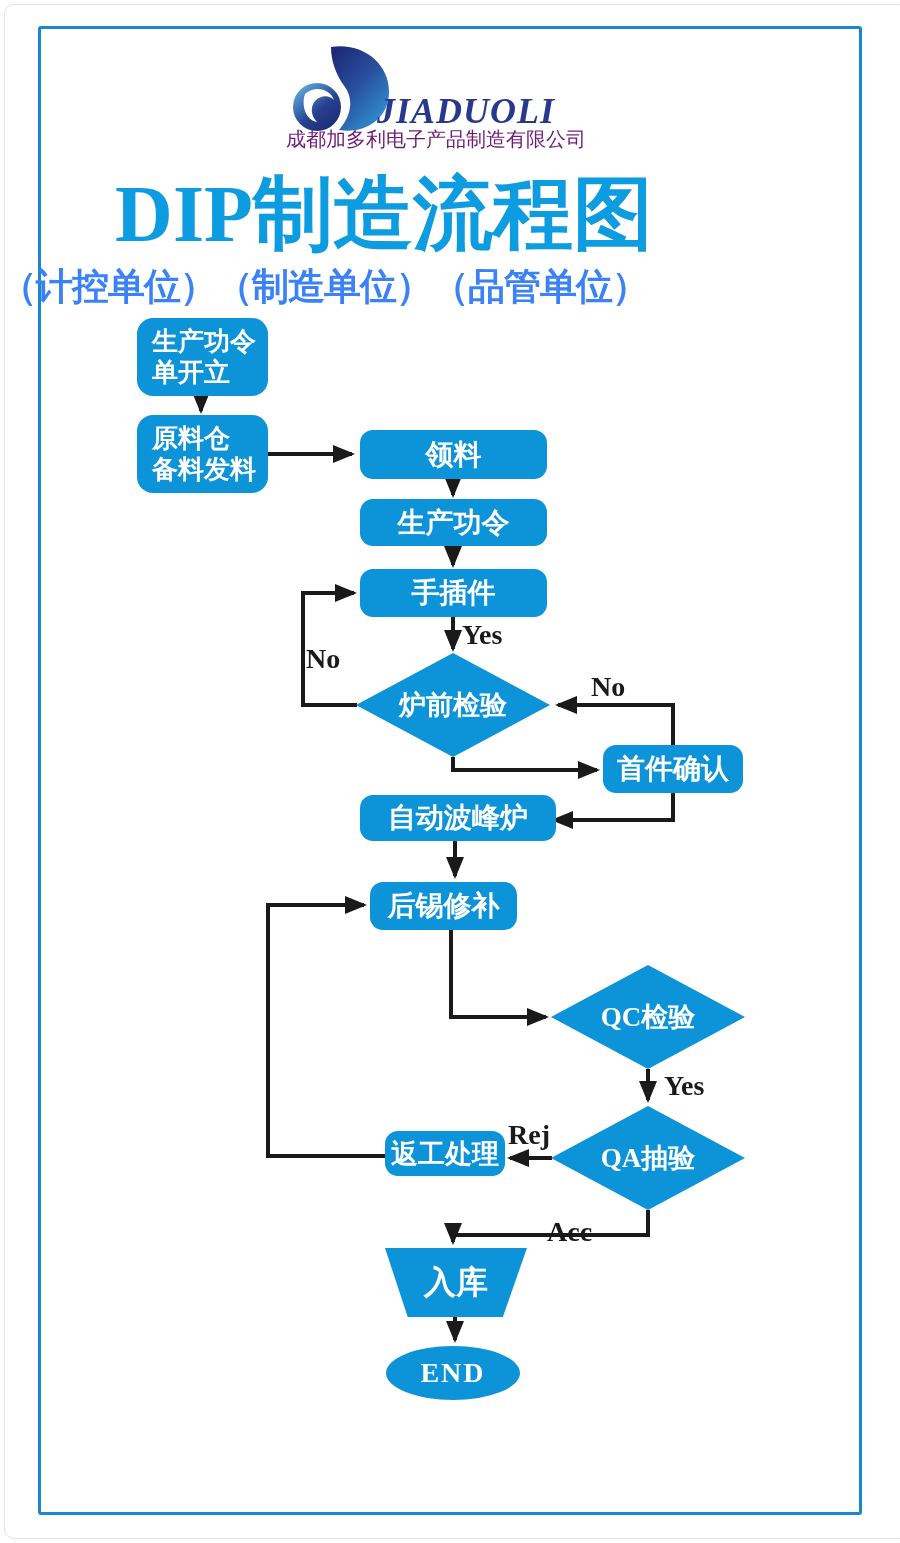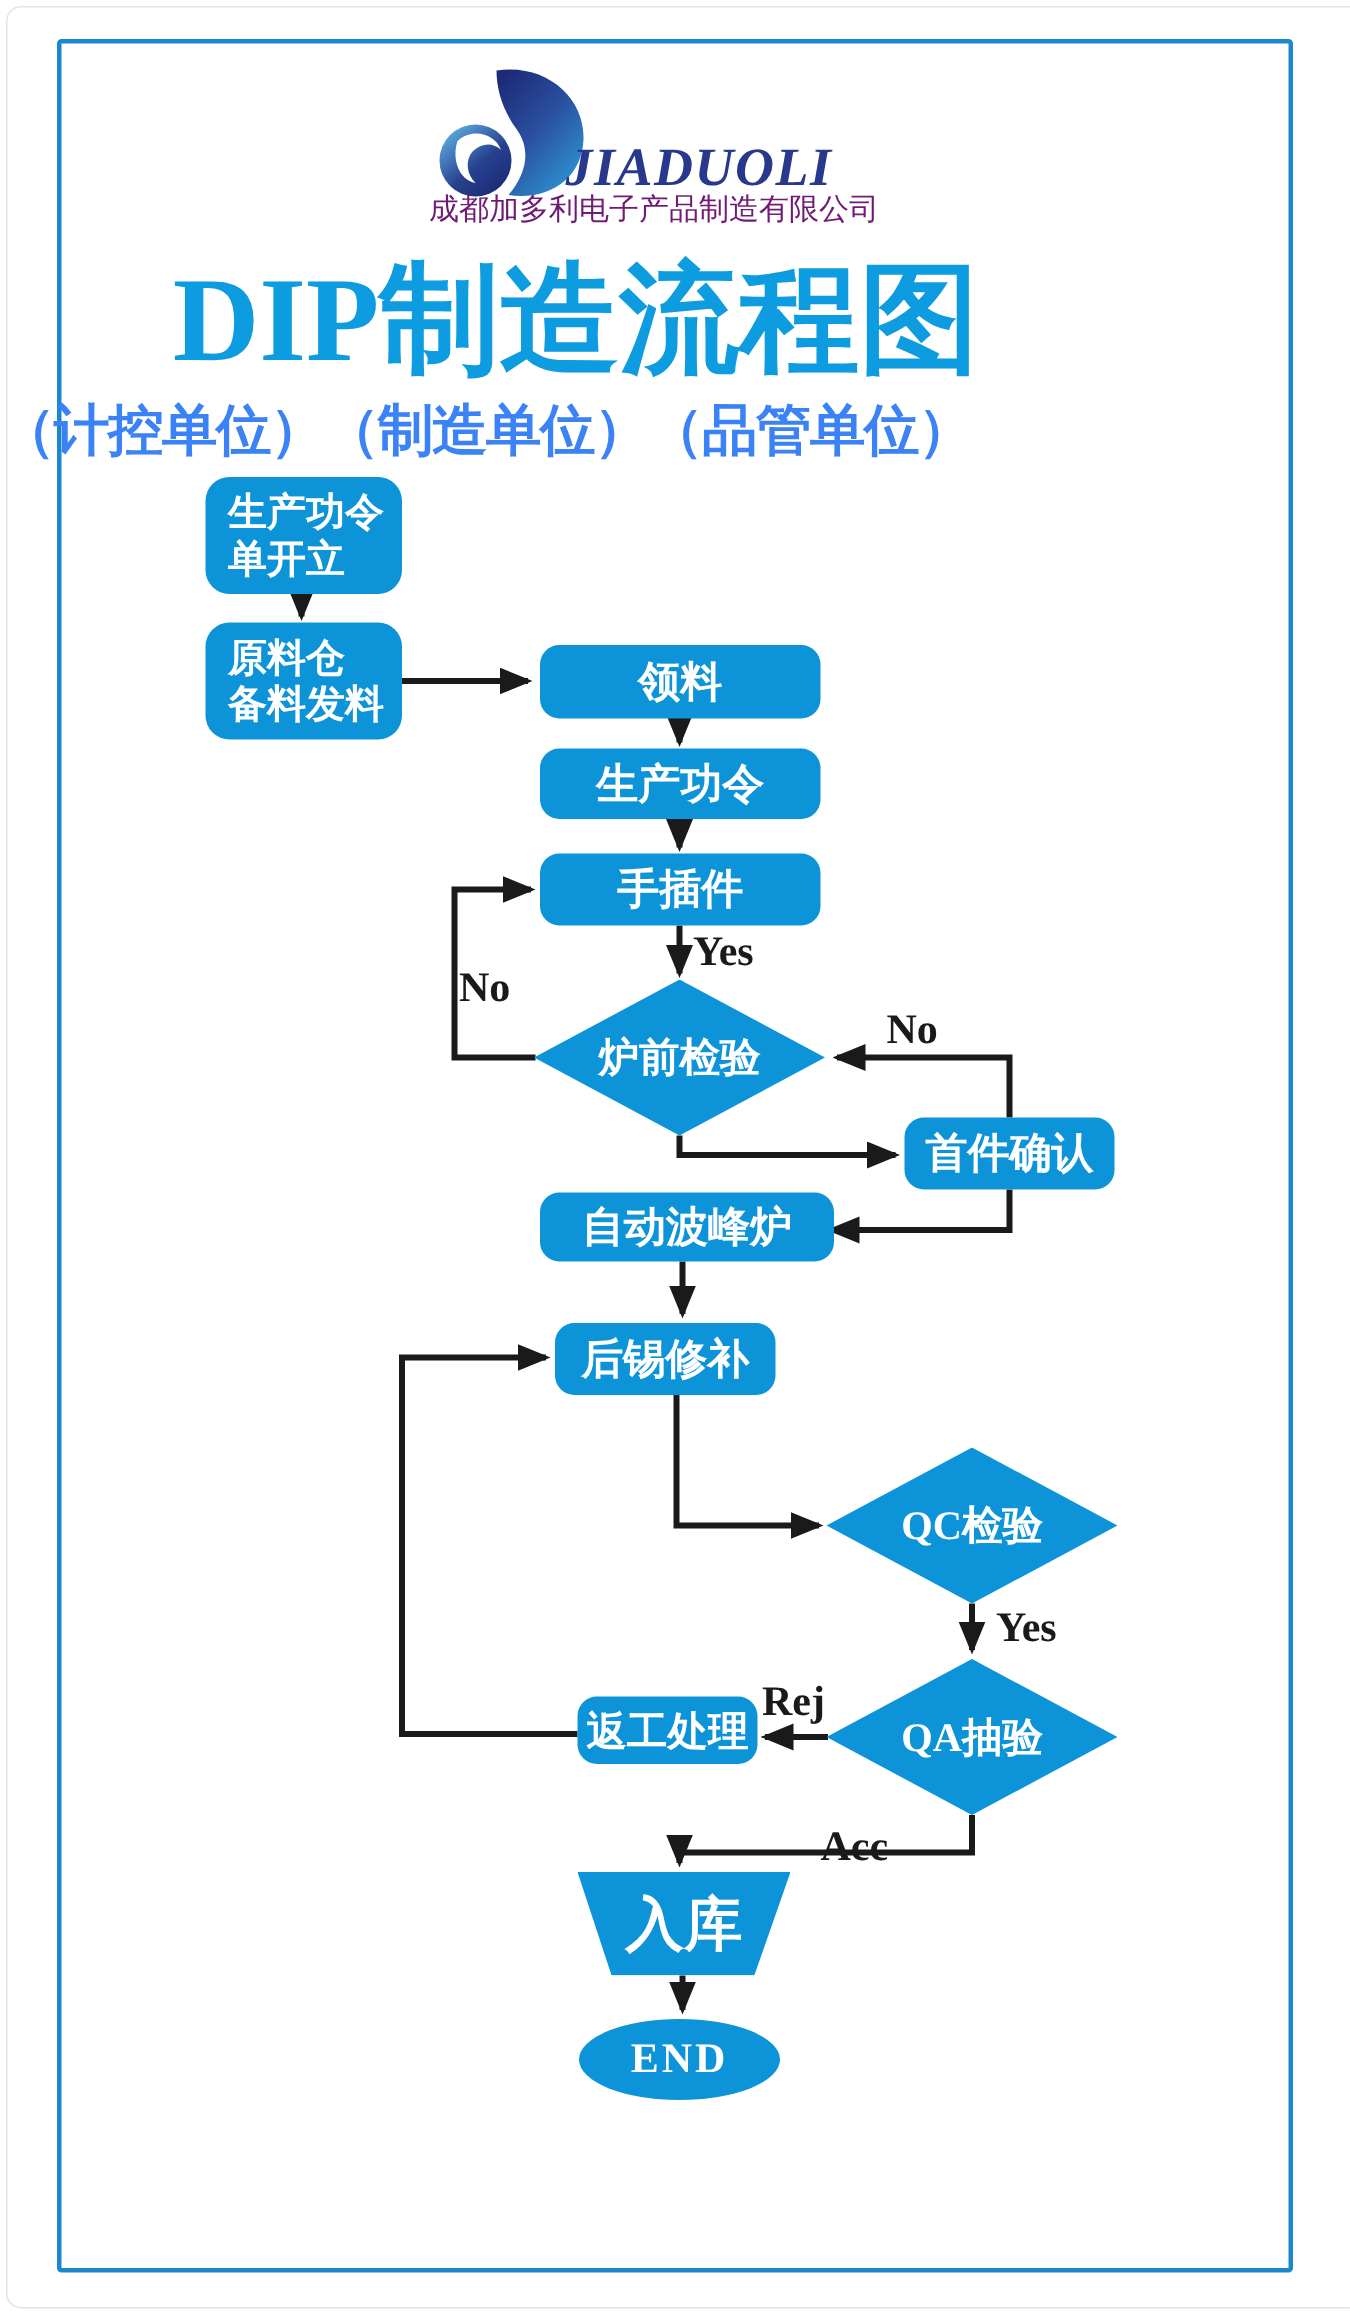--- a/index.html
+++ b/index.html
@@ -33,21 +33,21 @@
   .connectors{position:absolute;left:0;top:0;width:900px;height:1543px;}
   .connectors polyline{stroke:var(--line-black);stroke-width:4px;fill:none;}
   .connectors marker path{fill:var(--line-black);}
 
   
   .node{position:absolute;background:var(--node-blue);color:#fff;font-weight:bold;
     display:flex;align-items:center;justify-content:center;box-sizing:border-box;}
   .rect{border-radius:13px;font-size:28px;}
   .bigbox{border-radius:16px;font-size:26px;line-height:31px;justify-content:flex-start;text-align:left;padding-left:15px;}
   .diamond{clip-path:polygon(50% 0,100% 50%,50% 100%,0 50%);border-radius:0;font-size:27px;}
-  .trapezoid{clip-path:polygon(0 0,100% 0,83% 100%,16% 100%);font-size:39px;}
+  .trapezoid{clip-path:polygon(0 0,100% 0,83% 100%,16% 100%);font-size:32px;}
   .ellipse{border-radius:50%;font-size:28px;letter-spacing:2px;}
 
   .n-start{left:137px;top:318px;width:131px;height:78px;}
   .n-prep{left:137px;top:415px;width:131px;height:78px;}
   .n-pick{left:360px;top:430px;width:187px;height:49px;}
   .n-process{left:360px;top:499px;width:187px;height:47px;}
   .n-insert{left:360px;top:569px;width:187px;height:48px;}
   .n-inspect{left:356px;top:653px;width:194px;height:104px;}
   .n-confirm{left:603px;top:745px;width:140px;height:48px;}
   .n-wave{left:360px;top:795px;width:196px;height:46px;}

